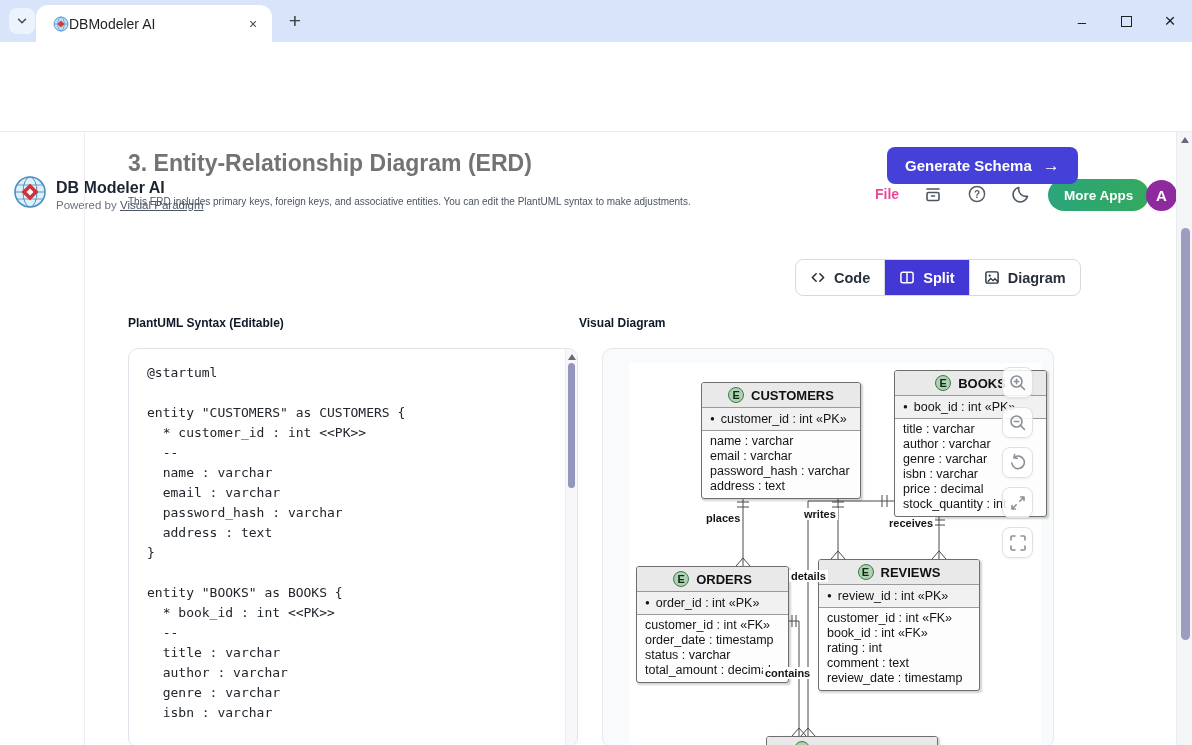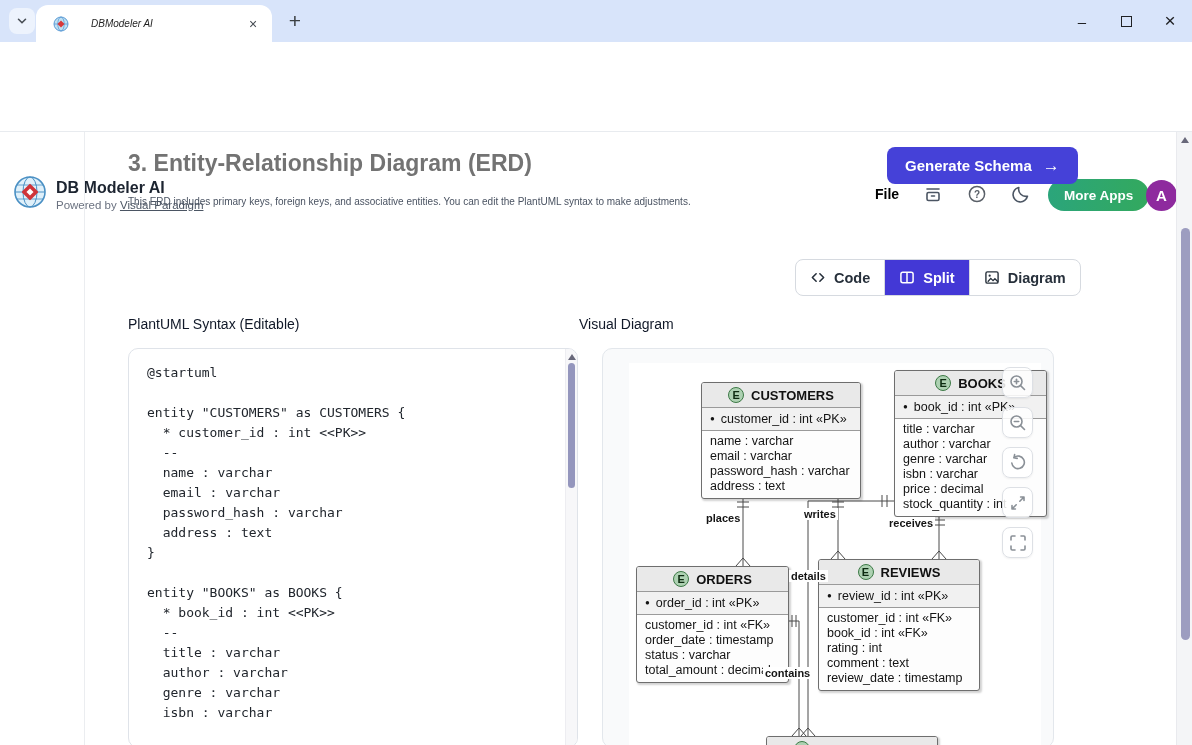--- a/index.html
+++ b/index.html
@@ -6,21 +6,21 @@
   html,body { width:1192px; height:745px; }
   body { font-family:"Liberation Sans", sans-serif; background:#fff; }
   .screen { position:relative; width:1192px; height:745px; overflow:hidden; background:#fff; }
 
   
   .tabstrip { position:absolute; left:0; top:0; width:1192px; height:42px; background:#d8e4fa; }
   .tab-search { position:absolute; left:9px; top:8px; width:26px; height:26px; border-radius:8px;
     background:rgba(255,255,255,.55); display:flex; align-items:center; justify-content:center; cursor:pointer; }
   .tab { position:absolute; left:36px; top:5px; width:236px; height:37px; background:#fff;
     border-radius:12px 12px 0 0; display:flex; align-items:center; padding:0 10px 0 17px; }
-  .tab-title { font-size:10px; color:#1f1f1f; margin-left:22px; flex:1;font-style:italic; }
+  .tab-title { font-size:14px; color:#1f1f1f; margin-left:0; flex:1; }
   .tab-close { width:18px; height:18px; border-radius:50%; display:flex; align-items:center; justify-content:center;
     color:#454b52; font-size:14px; cursor:pointer; }
   .newtab { position:absolute; left:283px; top:9px; width:24px; height:24px; color:#3c4043; font-size:21px;
     display:flex; align-items:center; justify-content:center; cursor:pointer; }
   .wincontrols { position:absolute; right:12px; top:0; height:42px; display:flex; align-items:center; gap:24px; }
   .winbtn { color:#202124; font-size:15px; cursor:pointer; display:flex; align-items:center; justify-content:center; width:20px; }
   .win-max { width:11px; height:11px; border:1.6px solid #202124; }
 
   .toolbar { position:absolute; left:0; top:42px; width:1192px; height:42px; background:#fff; }
   .navbtn { position:absolute; top:52px; width:24px; height:22px; font-size:18px; color:#3e4247; text-align:center; cursor:pointer; }
@@ -32,21 +32,21 @@
   .tb-sep { position:absolute; left:1104px; top:52px; width:1px; height:21px; background:#d7dade; }
   .avatar-browser { position:absolute; left:1120px; top:50px; width:26px; height:26px; border-radius:50%;
     background:#17a096; color:#fff; font-size:13px; font-weight:bold; display:flex; align-items:center; justify-content:center; cursor:pointer; }
   .dots { position:absolute; left:1163px; top:51px; font-size:17px; color:#45494e; cursor:pointer; letter-spacing:0; }
 
   
   .appheader { position:absolute; left:0; top:84px; width:1192px; height:48px; background:#fff; border-bottom:1px solid #e8ebef; }
   .app-title { position:absolute; left:56px; top:95px; font-size:16px; font-weight:bold; color:#1c2430; }
   .powered { position:absolute; left:56px; top:115px; font-size:11.5px; color:#6b7280; }
   .powered a { color:#4b5563; text-decoration:underline; cursor:pointer;margin-top:44px; }
-  .file-menu { position:absolute; left:868px; top:102px; font-size:14px; font-weight:600; color:#000000; cursor:pointer;padding-left:7px; }
+  .file-menu { position:absolute; left:868px; top:102px; font-size:14px; font-weight:600; color:#ec4899; cursor:pointer;padding-left:7px; }
   .hd-icon { position:absolute; top:100px; cursor:pointer; }
   .more-apps { position:absolute; left:1048px; top:95px; height:32px; padding:0 16px; border-radius:16px; border:none;
     background:linear-gradient(90deg,#2ba57b,#33a95e); color:#fff; font-size:13.5px; font-weight:bold;
     font-family:"Liberation Sans",sans-serif; display:flex; align-items:center; cursor:pointer; }
   .avatar-app { position:absolute; left:1146px; top:96px; width:31px; height:31px; border-radius:50%;
     background:#8e2a9e; color:#fff; font-size:15px; font-weight:bold; display:flex; align-items:center; justify-content:center; cursor:pointer; }
 
   
   .content-line { position:absolute; left:84px; top:132px; width:1px; height:613px; background:#ebedf0; }
   .h1 { position:absolute; left:128px; top:150px; font-size:23px; font-weight:bold; color:#737373;text-align:center; }
@@ -55,21 +55,21 @@
     display:flex; align-items:center; gap:11px; cursor:pointer; }
   .para { position:absolute; left:128px; top:190px; width:748px; font-size:10px; line-height:24px; color:#4a5362; }
 
   .toggle { position:absolute; left:795px; top:259px; height:37px; display:flex; border:1px solid #d6dae0;
     border-radius:8px; background:#fff; overflow:hidden; }
   .seg { display:flex; align-items:center; gap:8px; padding:0 14px; font-size:14.5px; font-weight:600;
     color:#27303b; cursor:pointer; border-right:1px solid #d6dae0; }
   .seg:last-child { border-right:none; }
   .seg.active { background:#4338d6; color:#fff; }
 
-  .col-head { position:absolute; top:316px; font-size:14px; font-weight:normal; color:#101828; }
+  .col-head { position:absolute; top:316px; font-size:12px; font-weight:bold; color:#101828; }
 
   
   .editor { position:absolute; left:128px; top:348px; width:450px; height:400px; background:#fff;
     border:1px solid #dfe3e9; border-radius:10px; }
   .code { position:absolute; left:0; top:0; right:12px; bottom:0; padding:14px 0 0 18px; overflow:hidden;
     font-family:"DejaVu Sans Mono", monospace; font-size:13px; line-height:20px; color:#21262d; cursor:text; }
   .code-line { height:20px; white-space:pre; }
   .vscroll { position:absolute; right:0; top:0; width:12px; height:100%; background:#f7f7f9; border-left:1px solid #ededf1;
     border-radius:0 9px 9px 0; }
   .scroll-up { position:absolute; left:2px; top:5px; width:0; height:0;

